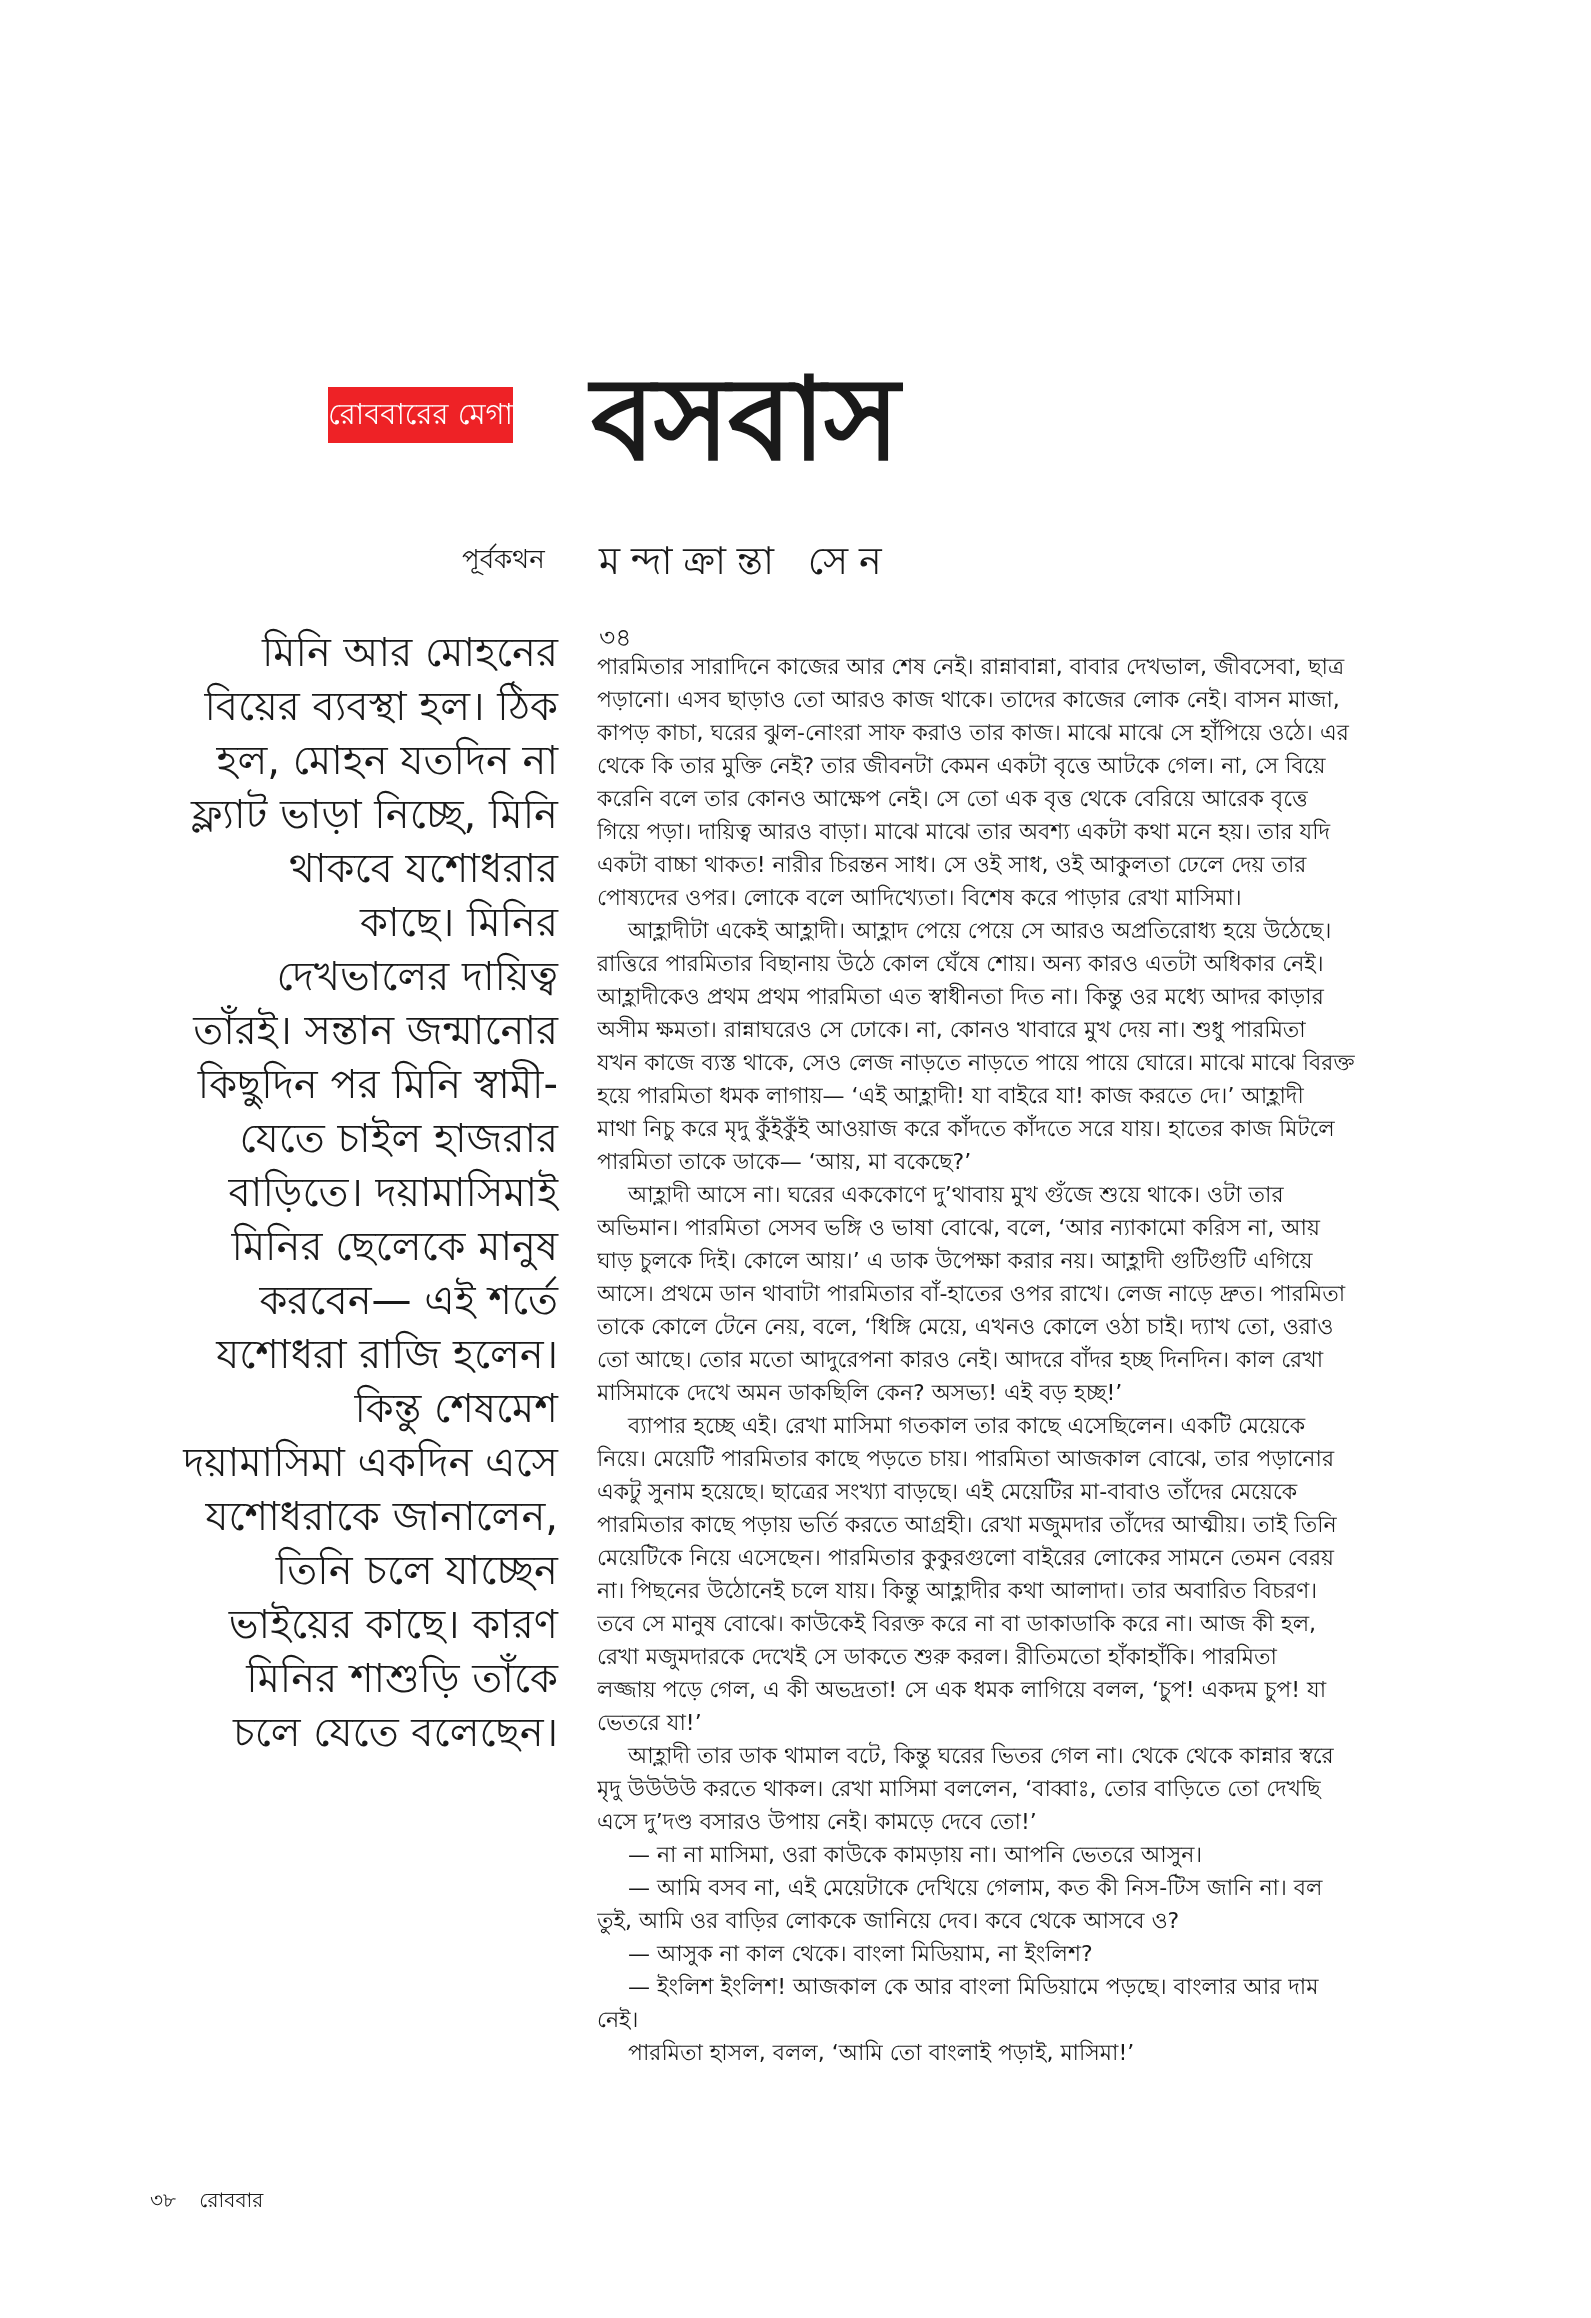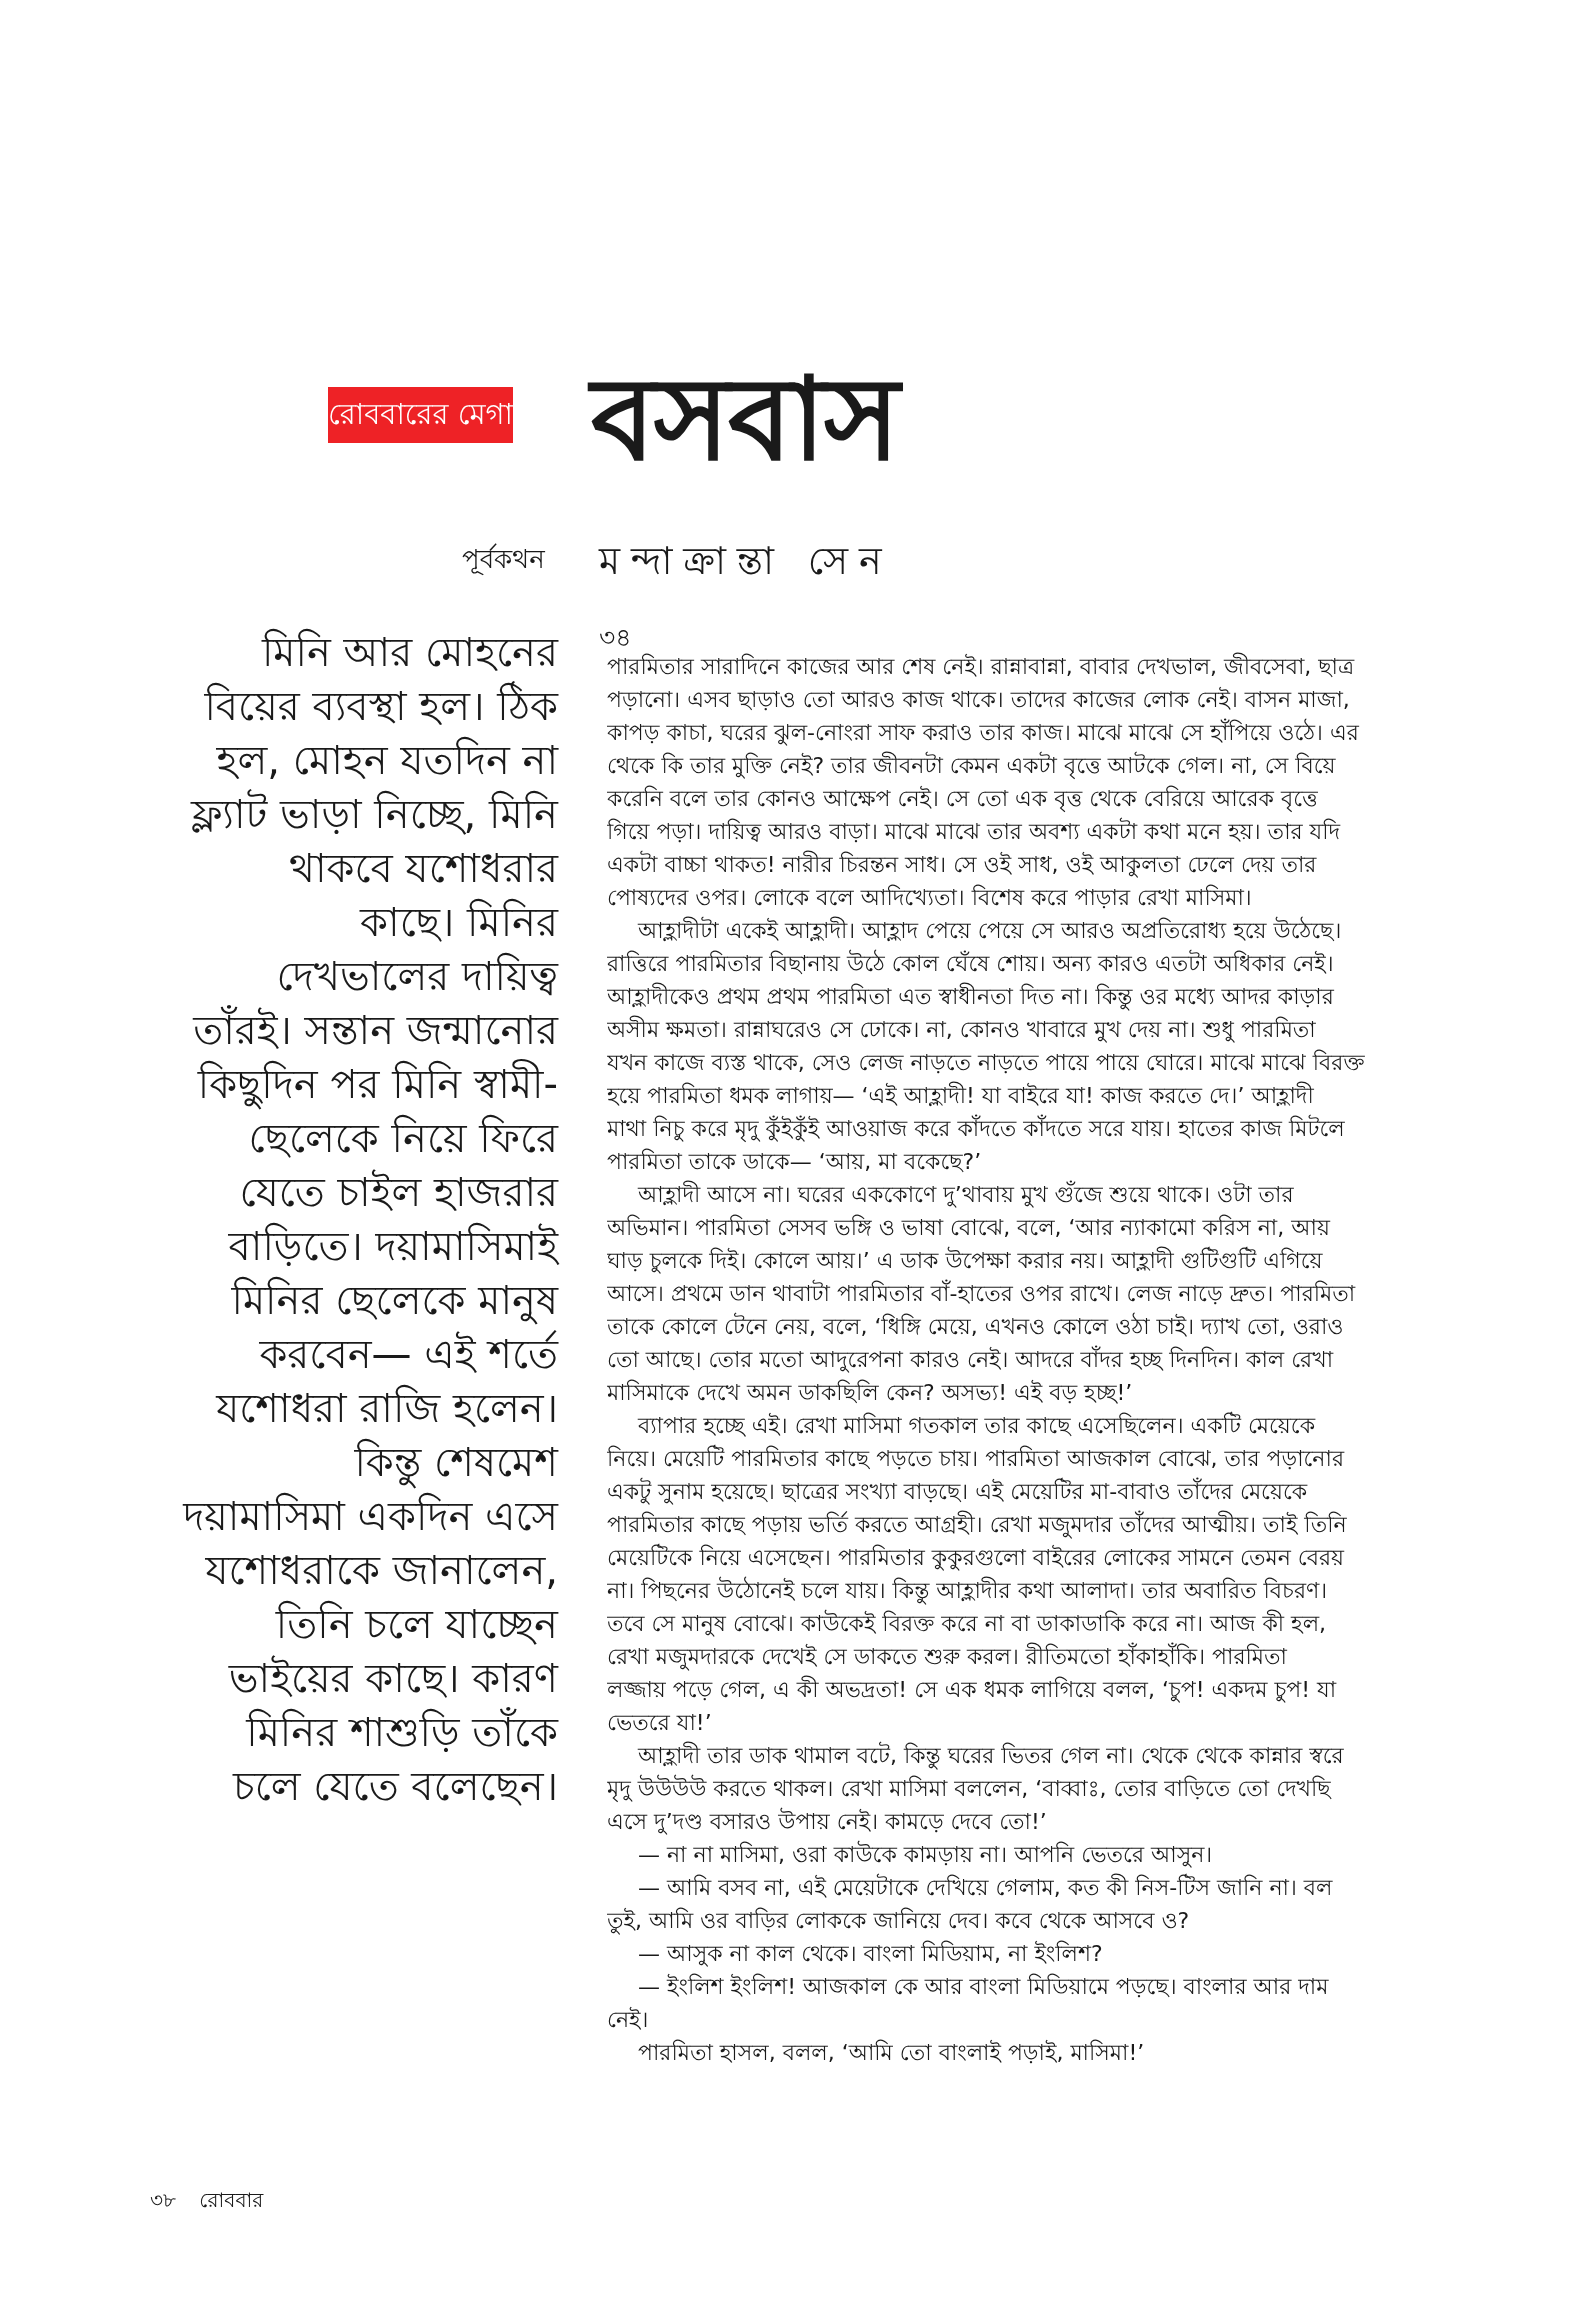--- a/index.html
+++ b/index.html
@@ -11,21 +11,21 @@
   .title { position: absolute; left: 591px; top: 362px; font-size: 115px; font-weight: bold;
            line-height: 1; color: #1a1a1a; white-space: nowrap; letter-spacing: -1.5px; text-align: right; }
   .kicker { position: absolute; left: 462px; top: 539px; font-size: 26px; white-space: nowrap; }
   .author { position: absolute; left: 599px; top: 531px; font-size: 38px; white-space: nowrap;
             letter-spacing: 10.8px; }
   .pullquote { position: absolute; left: 154px; top: 625px; width: 404px; text-align: right;
                font-size: 40px; line-height: 54px; }
   .pullquote .ln { display: block; white-space: nowrap; }
   .chapter { position: absolute; left: 599px; top: 618px; font-size: 25px; }
   .body { position: absolute; left: 597px; top: 650px; width: 831px; font-size: 22px;
-          line-height: 33px; margin-left: 10px; }
+          line-height: 33px; }
   .body .ln { display: block; white-space: nowrap; overflow: hidden; height: 33px; }
   .body .ind { padding-left: 31px; }
   .footer { position: absolute; left: 150px; top: 2185px; font-size: 20px; white-space: nowrap; }
   .footer span { margin-right: 17px; }
 </style>
 </head>
 <body>
 
 <div class="badge">
   <span>রোববারের মেগা</span>
@@ -37,21 +37,20 @@
 <div class="pullquote" id="pullquote">
     <span class="ln">মিনি আর মোহনের</span>
     <span class="ln">বিয়ের ব্যবস্থা হল। ঠিক</span>
     <span class="ln">হল, মোহন যতদিন না</span>
     <span class="ln">ফ্ল্যাট ভাড়া নিচ্ছে, মিনি</span>
     <span class="ln">থাকবে যশোধরার</span>
     <span class="ln">কাছে। মিনির</span>
     <span class="ln">দেখভালের দায়িত্ব</span>
     <span class="ln">তাঁরই। সন্তান জন্মানোর</span>
     <span class="ln">কিছুদিন পর মিনি স্বামী-</span>
-    <span class="ln">ছেলেকে নিয়ে ফিরে</span>
     <span class="ln">যেতে চাইল হাজরার</span>
     <span class="ln">বাড়িতে। দয়ামাসিমাই</span>
     <span class="ln">মিনির ছেলেকে মানুষ</span>
     <span class="ln">করবেন— এই শর্তে</span>
     <span class="ln">যশোধরা রাজি হলেন।</span>
     <span class="ln">কিন্তু শেষমেশ</span>
     <span class="ln">দয়ামাসিমা একদিন এসে</span>
     <span class="ln">যশোধরাকে জানালেন,</span>
     <span class="ln">তিনি চলে যাচ্ছেন</span>
     <span class="ln">ভাইয়ের কাছে। কারণ</span>

